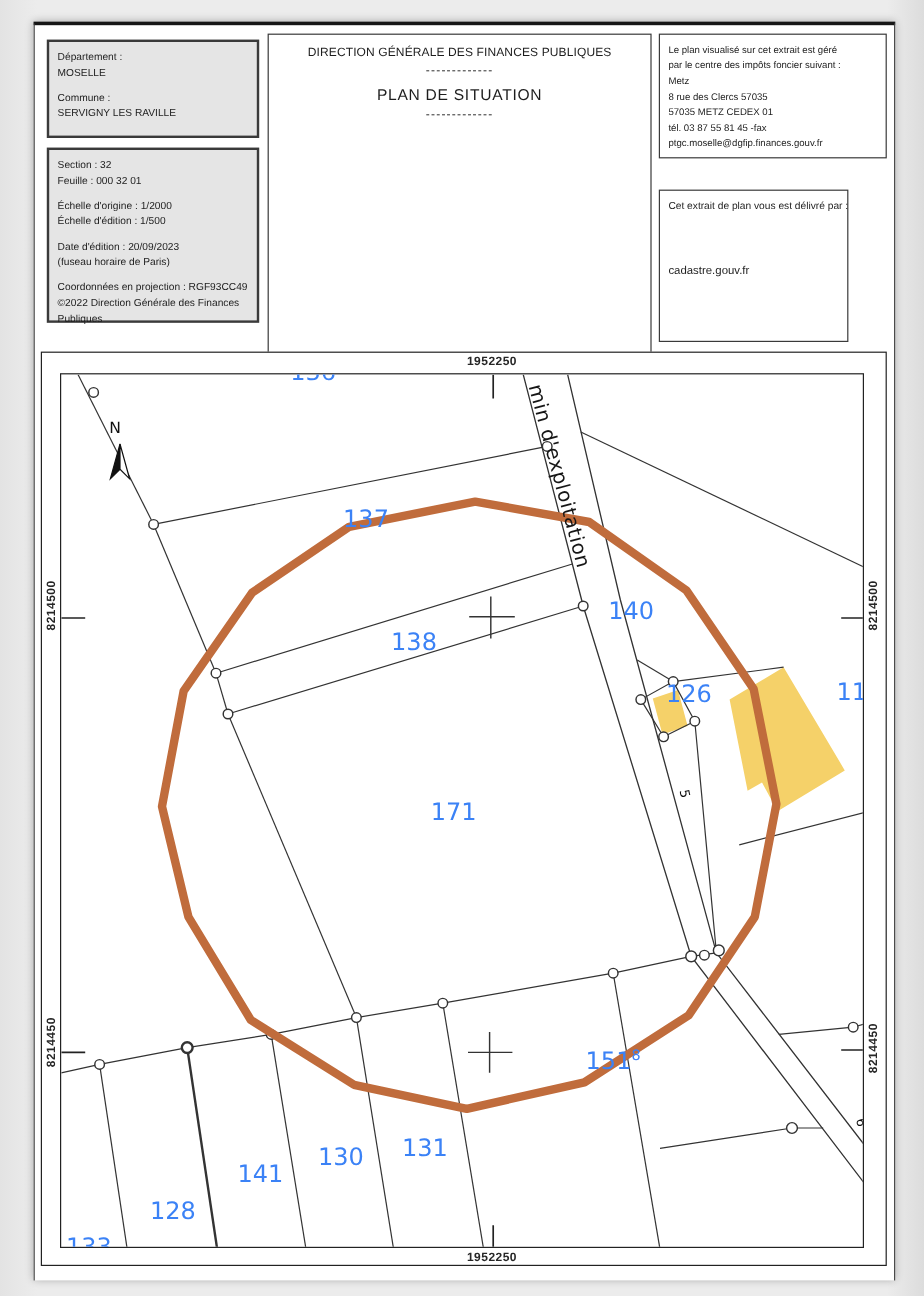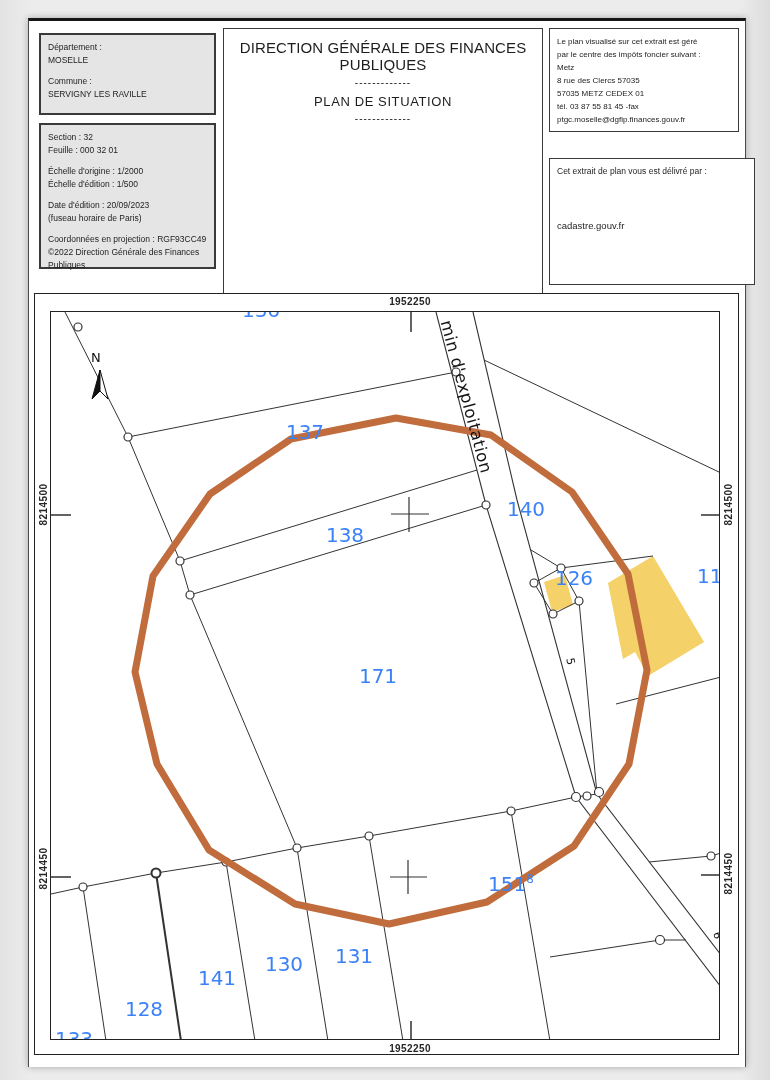--- a/index.html
+++ b/index.html
@@ -8,21 +8,21 @@
   .page{position:absolute;left:28px;top:18px;width:716px;height:1046px;background:#fff;
     border-top:3px solid #161616;border-left:1px solid #4a4a4a;border-right:1px solid #4a4a4a;
     box-shadow:0 0 7px rgba(0,0,0,.30);}
   .hbox{position:absolute;border:2px solid #3a3a3a;background:#e5e5e5;box-sizing:border-box;}
   .hbox-thin{position:absolute;border:1px solid #3a3a3a;background:#fff;box-sizing:border-box;}
   .box-pad{padding:6px 7px;}
   .box-line{font-size:8.5px;line-height:13px;min-height:13px;white-space:nowrap;}
   .box-line:empty{min-height:8px;height:8px;line-height:8px;}
   .box-line-sm{font-size:8px;line-height:13px;min-height:13px;white-space:nowrap;}
   .title-box{text-align:center;}
-  .title-main{font-size:15px;margin-top:10px;letter-spacing:.1px;}
+  .title-main{font-size:10px;margin-top:10px;letter-spacing:.1px;}
   .title-sep{font-size:10px;margin-top:4px;letter-spacing:1px;color:#222;}
   .title-sub{font-size:13px;margin-top:6px;letter-spacing:.6px;}
   .map-outer{position:absolute;left:5px;top:272px;width:705px;height:762px;
     border:1.5px solid #222;box-sizing:border-box;background:#fff;}
   .map-frame{position:absolute;left:15px;top:17px;width:670px;height:729px;
     border:1.2px solid #222;box-sizing:border-box;overflow:hidden;background:#fff;}
   .grid-label{position:absolute;font-size:10px;font-weight:700;color:#262626;
     letter-spacing:.4px;white-space:nowrap;}
   .grid-v{width:60px;text-align:center;transform:rotate(-90deg);}
   .plbl{position:absolute;font-size:20px;color:#3b82f6;white-space:nowrap;
@@ -76,21 +76,21 @@
   <div class="hbox-thin box-pad" style="left:520px;top:7px;width:190px;height:104px;">
     <div class="box-line-sm">Le plan visualisé sur cet extrait est géré</div>
     <div class="box-line-sm">par le centre des impôts foncier suivant :</div>
     <div class="box-line-sm">Metz</div>
     <div class="box-line-sm">8 rue des Clercs  57035</div>
     <div class="box-line-sm">57035 METZ CEDEX 01</div>
     <div class="box-line-sm">tél. 03 87 55 81 45 -fax</div>
     <div class="box-line-sm">ptgc.moselle@dgfip.finances.gouv.fr</div>
   </div>
 
-  <div class="hbox-thin box-pad" style="left:520px;top:137px;width:206px;height:127px;">
+  <div class="hbox-thin box-pad" style="left:520px;top:137px;width:158px;height:127px;">
     <div class="box-line">Cet extrait de plan vous est délivré par :</div>
     <div class="delivery-provider">cadastre.gouv.fr</div>
   </div>
 
   <div class="map-outer">
 
     <div class="grid-label" style="left:335px;top:2px;width:80px;text-align:center;">1952250</div>
     <div class="grid-label" style="left:335px;top:749px;width:80px;text-align:center;">1952250</div>
     <div class="grid-label grid-v" style="left:-22px;top:205px;">8214500</div>
     <div class="grid-label grid-v" style="left:-22px;top:569px;">8214450</div>

